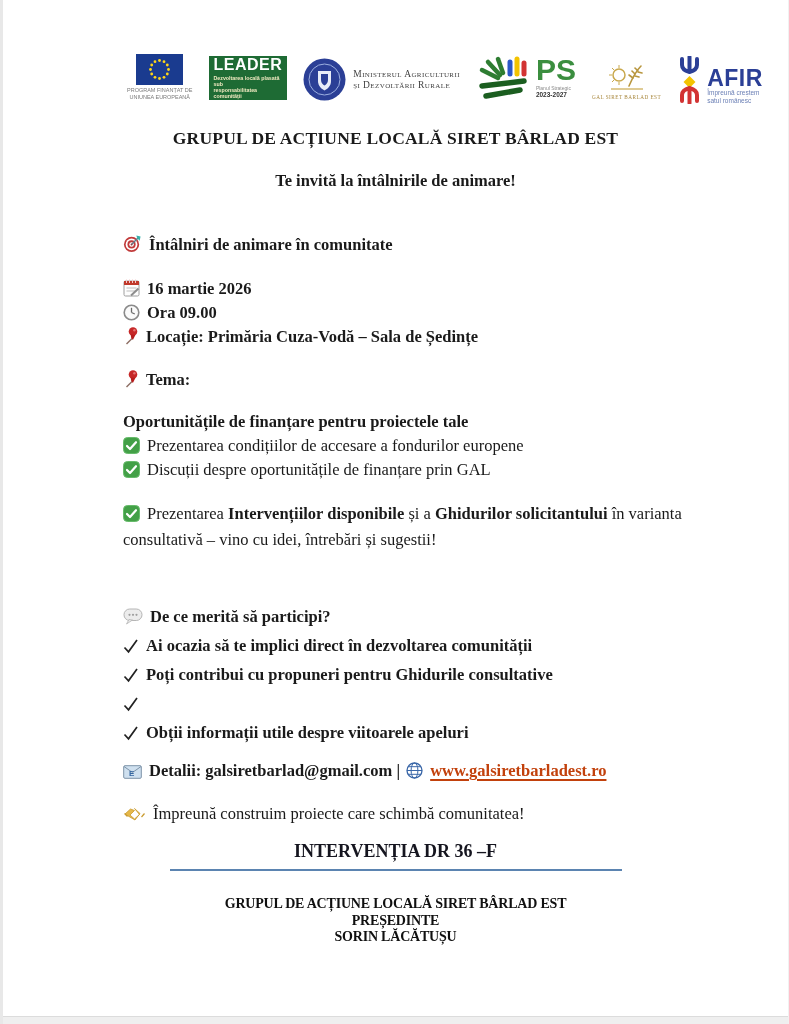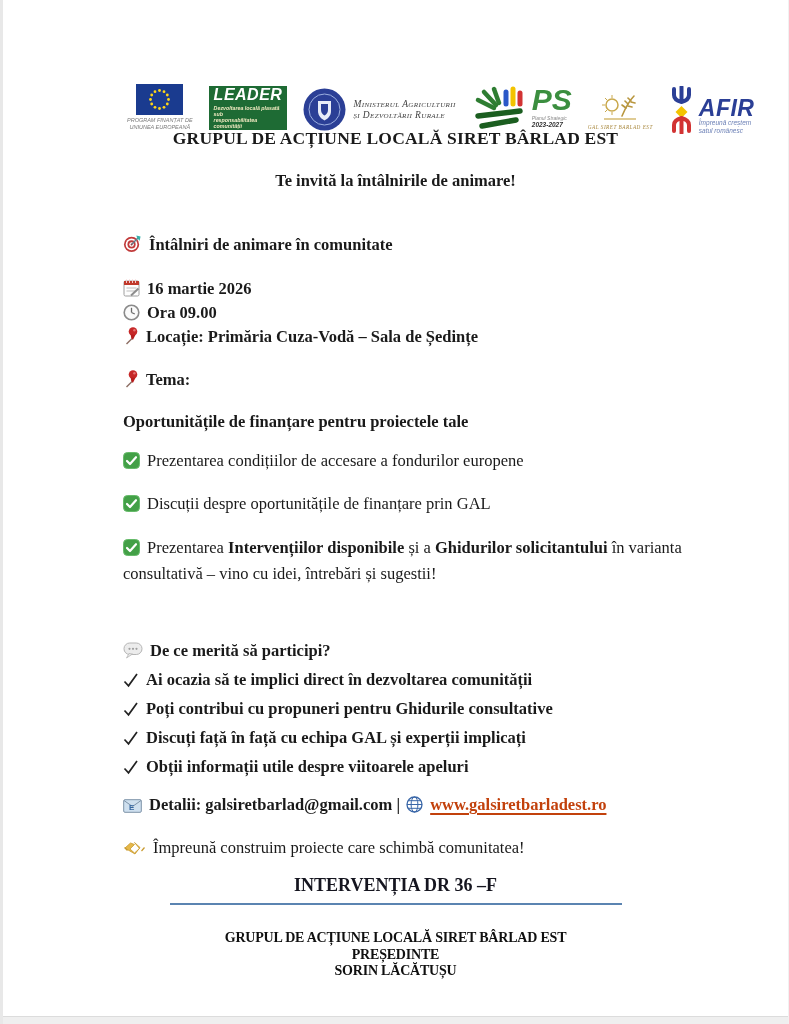--- a/index.html
+++ b/index.html
@@ -18,25 +18,24 @@
     border-right:1px solid #f1f1f1;
     position:relative;
   }
   .bottom-strip {
     position:absolute; left:0; right:0; bottom:0;
     height:8px; background:#efefef; border-top:1px solid #dcdcdc;
   }
 
   
   .logo-row {
-    padding-top:84px;
+    padding-top:54px;
     margin-left:124px; margin-right:80px;
     display:flex; align-items:flex-start; gap:16px;
     height:116px;
-    font-style:italic;
   }
   .logo-block { display:flex; flex-direction:column; align-items:center; }
   .logo-caption { font-family:"Liberation Sans",sans-serif; font-size:5.5px; color:#7a7a7a; line-height:6.5px; text-align:center; margin-top:2px; white-space:nowrap; }
   .leader-box {
     width:88px; height:44px; background:#1e6b34; color:#fff;
     display:flex; flex-direction:column; justify-content:center; padding:3px 5px; margin-top:2px;
   }
   .leader-title { font-family:"Liberation Sans",sans-serif; font-weight:bold; font-size:16px; line-height:16px; letter-spacing:0.5px; }
   .leader-sub { font-family:"Liberation Sans",sans-serif; font-size:5.3px; line-height:6px; color:#efe9c0; font-weight:bold; margin-top:2px; }
   .gov-block { display:flex; align-items:center; gap:7px; margin-top:4px; }
@@ -59,21 +58,21 @@
 
   
   .content { margin-left:120px; margin-right:100px; font-size:16.5px; }
   .row { line-height:24px; }
   .icon { display:inline-block; vertical-align:-3px; margin-right:7px; }
   .b { font-weight:bold; }
   .intro-heading { margin-top:42px; font-weight:bold; }
   .date-row { margin-top:20px; font-weight:bold; }
   .tema-label { margin-top:19px; font-weight:bold; }
   .topic { margin-top:18px; font-weight:bold; }
-  .check-item { margin-top:15px; }
+  .check-item { }
   .check-item3 { margin-top:17px; line-height:26px; }
   .why-heading { margin-top:50px; font-weight:bold; line-height:28px; }
   .why-item { font-weight:bold; line-height:29px; }
   .contact-row { margin-top:12px; font-weight:bold; }
   .website-link { font-weight:bold; color:#c2410c; text-decoration:underline; text-decoration-thickness:2px; text-underline-offset:3px; cursor:pointer; }
   .slogan-row { margin-top:19px; }
   .intervention { text-align:center; font-weight:bold; font-size:18px; margin-top:15px; color:#15151f; }
   .intervention-rule { width:452px; margin:7px auto 0 auto; border:none; border-top:2px solid #5b84b1; }
   .sig-block { text-align:center; margin-top:25px; font-weight:bold; font-size:14px; line-height:16.5px; letter-spacing:-0.2px; color:#101010; }
 </style>
@@ -253,21 +252,21 @@
 
     <div class="row topic">Oportunitățile de finanțare pentru proiectele tale</div>
 
     <div class="row check-item">
       <svg class="icon" width="17" height="17" viewBox="0 0 17 17">
         <rect x="0.5" y="0.5" width="16" height="16" rx="4" fill="#43a047" stroke="#66bb6a"></rect>
         <path d="M4 9 l3 3 l6 -6.8" stroke="#fff" stroke-width="2.2" fill="none" stroke-linecap="round" stroke-linejoin="round"></path>
       </svg><span>Prezentarea condițiilor de accesare a fondurilor europene</span>
     </div>
 
-    <div class="row check-item" style="margin-top:19px">
+    <div class="row check-item" style="">
       <svg class="icon" width="17" height="17" viewBox="0 0 17 17">
         <rect x="0.5" y="0.5" width="16" height="16" rx="4" fill="#43a047" stroke="#66bb6a"></rect>
         <path d="M4 9 l3 3 l6 -6.8" stroke="#fff" stroke-width="2.2" fill="none" stroke-linecap="round" stroke-linejoin="round"></path>
       </svg><span>Discuții despre oportunitățile de finanțare prin GAL</span>
     </div>
 
     <div class="row check-item check-item3" style="margin-top:19px">
       <svg class="icon" width="17" height="17" viewBox="0 0 17 17">
         <rect x="0.5" y="0.5" width="16" height="16" rx="4" fill="#43a047" stroke="#66bb6a"></rect>
         <path d="M4 9 l3 3 l6 -6.8" stroke="#fff" stroke-width="2.2" fill="none" stroke-linecap="round" stroke-linejoin="round"></path>
@@ -289,21 +288,21 @@
       </svg><span>Ai ocazia să te implici direct în dezvoltarea comunității</span>
     </div>
     <div class="row why-item">
       <svg class="icon" width="16" height="15" viewBox="0 0 16 15">
         <path d="M1.5 8.5 L5.5 12.8 L14 1" stroke="#222" stroke-width="1.7" fill="none"></path>
       </svg><span>Poți contribui cu propuneri pentru Ghidurile consultative</span>
     </div>
     <div class="row why-item">
       <svg class="icon" width="16" height="15" viewBox="0 0 16 15">
         <path d="M1.5 8.5 L5.5 12.8 L14 1" stroke="#222" stroke-width="1.7" fill="none"></path>
-      </svg><span>Discuți față în față cu echipa GAL și experții implicați</span>
+      </svg>
     </div>
     <div class="row why-item">
       <svg class="icon" width="16" height="15" viewBox="0 0 16 15">
         <path d="M1.5 8.5 L5.5 12.8 L14 1" stroke="#222" stroke-width="1.7" fill="none"></path>
       </svg><span>Obții informații utile despre viitoarele apeluri</span>
     </div>
 
     <div class="row contact-row">
       <svg class="icon" width="19" height="14" viewBox="0 0 19 14">
         <rect x="0.7" y="0.7" width="17.6" height="12.6" rx="1.2" fill="#cfe0ef" stroke="#7d93a8"></rect>

